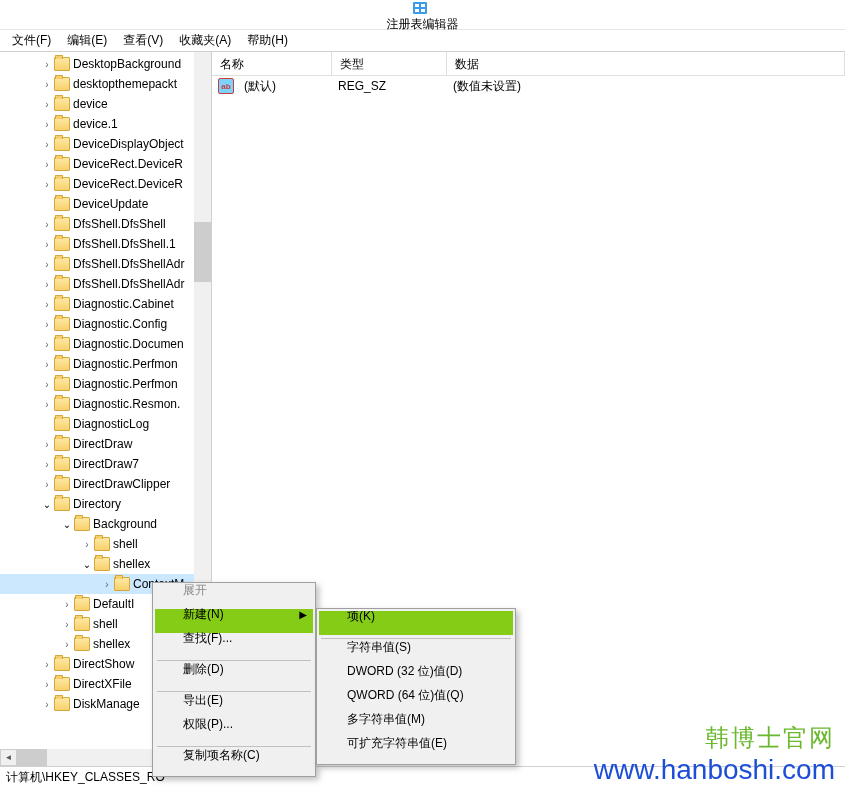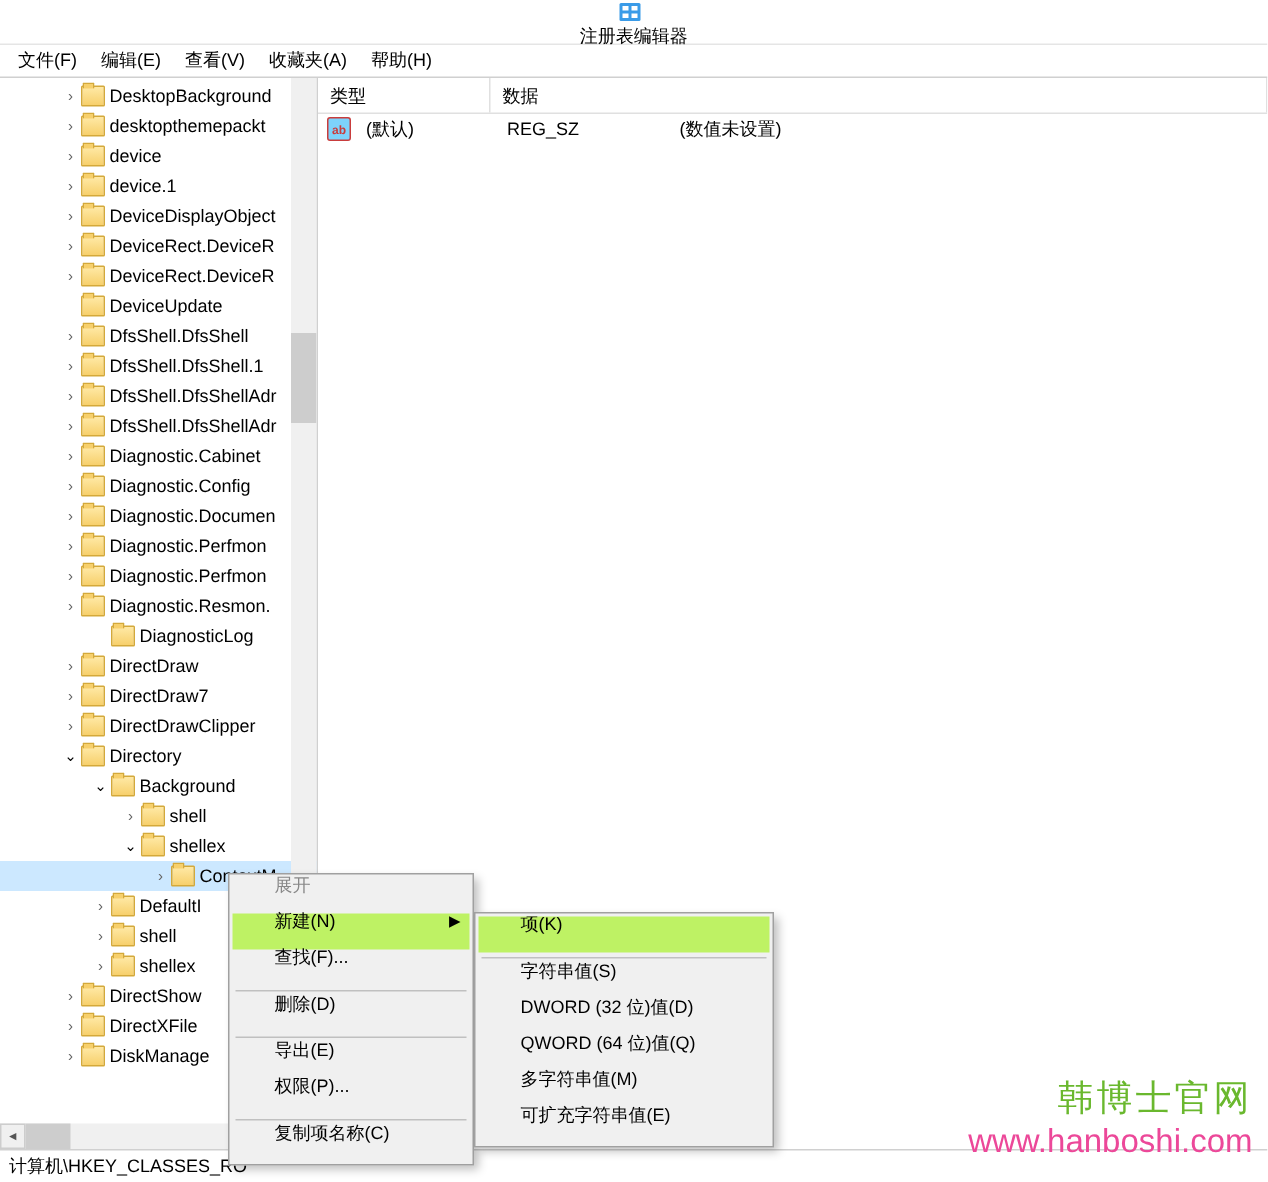--- a/index.html
+++ b/index.html
@@ -30,27 +30,27 @@
 .val-icon { width: 16px; height: 16px; margin-left: 6px; margin-right: 2px; display: inline-flex; align-items: center; justify-content: center; border: 1px solid #c93c3c; background: #7dd3fc; border-radius: 2px; color: #c93c3c; font-size: 8px; font-weight: bold; }
 .statusbar { height: 22px; border-top: 1px solid #d0d0d0; display: flex; align-items: center; padding: 0 6px; font-size: 12px; }
 .hscroll { position: absolute; bottom: 0; left: 0; right: 0; height: 17px; background: #f0f0f0; display: flex; }
 .hscroll .btn { width: 17px; height: 17px; background: #f0f0f0; border: 1px solid #cdcdcd; display: flex; align-items: center; justify-content: center; font-size: 8px; color: #555; }
 .hscroll .track { flex: 1; position: relative; }
 .hscroll .thumb { position: absolute; left: 0; width: 30px; height: 17px; background: #cdcdcd; }
 .vscroll { position: absolute; right: 0; top: 0; bottom: 17px; width: 17px; background: #f0f0f0; }
 .vscroll .thumb { position: absolute; top: 170px; width: 17px; height: 60px; background: #cdcdcd; }
 .context-menu { position: absolute; background: #f0f0f0; border: 1px solid #a0a0a0; box-shadow: 3px 3px 6px rgba(0,0,0,0.25); padding: 2px; z-index: 100; }
 .context-menu .cm-item { height: 24px; display: flex; align-items: center; padding: 0 24px 14px 28px; font-size: 12px; cursor: default; position: relative; white-space: nowrap; }
-.context-menu .cm-item.highlighted { background: #bef264; }
+.context-menu .cm-item.highlighted { background: #84cc16; }
 .context-menu .cm-item.disabled { color: #888; }
 .context-menu .cm-sep { height: 1px; background: #c0c0c0; margin: 3px 2px; }
 .context-menu .cm-item .arrow { position: absolute; right: 6px; font-size: 10px; }
-.watermark { position: absolute; right: 10px; bottom: 14px; text-align: right; pointer-events: none; z-index: 200; }
+.watermark { position: absolute; right: 10px; bottom: 2px; text-align: right; pointer-events: none; z-index: 200; }
 .watermark .line1 { font-size: 24px; color: #6ab82e; font-weight: normal; font-family: SimSun, serif; letter-spacing: 2px; }
-.watermark .line2 { font-size: 22px; color: #ec4899; }
+.watermark .line2 { font-size: 28px; color: #1d4ed8; }
 </style>
 </head>
 <body>
 
 <div class="titlebar">
   <span class="app-icon">
     <svg width="16" height="16" viewBox="0 0 16 16">
         <rect x="1" y="2" width="14" height="12" fill="#3a9be8" rx="1"></rect>
         <rect x="3" y="4" width="4" height="3" fill="#fff"></rect>
         <rect x="9" y="4" width="4" height="3" fill="#fff"></rect>
@@ -155,21 +155,21 @@
         <div class="tree-row" style="padding-left: 40px;">
           <span class="chev">›</span>
           <span class="folder-icon"></span>
           <span class="tree-label">Diagnostic.Perfmon</span>
         </div>
         <div class="tree-row" style="padding-left: 40px;">
           <span class="chev">›</span>
           <span class="folder-icon"></span>
           <span class="tree-label">Diagnostic.Resmon.</span>
         </div>
-        <div class="tree-row" style="padding-left: 60px;">
+        <div class="tree-row" style="padding-left: 40px;">
           <span class="chev"></span>
           <span class="folder-icon"></span>
           <span class="tree-label">DiagnosticLog</span>
         </div>
         <div class="tree-row" style="padding-left: 40px;">
           <span class="chev">›</span>
           <span class="folder-icon"></span>
           <span class="tree-label">DirectDraw</span>
         </div>
         <div class="tree-row" style="padding-left: 40px;">
@@ -245,20 +245,21 @@
       <div class="btn">◄</div>
       <div class="track">
           <div class="thumb"></div>
         </div>
       <div class="btn">►</div>
     </div>
   </div>
 
   <div class="list-panel">
     <div class="list-header">
+      <div class="col col-name">名称</div>
       <div class="col col-type">类型</div>
       <div class="col col-data">数据</div>
     </div>
     <div class="list-row">
       <span class="val-icon">ab</span>
       <span class="cell" style="width:94px">(默认)</span>
       <span class="cell" style="width:115px">REG_SZ</span>
       <span class="cell">(数值未设置)</span>
     </div>
   </div>

